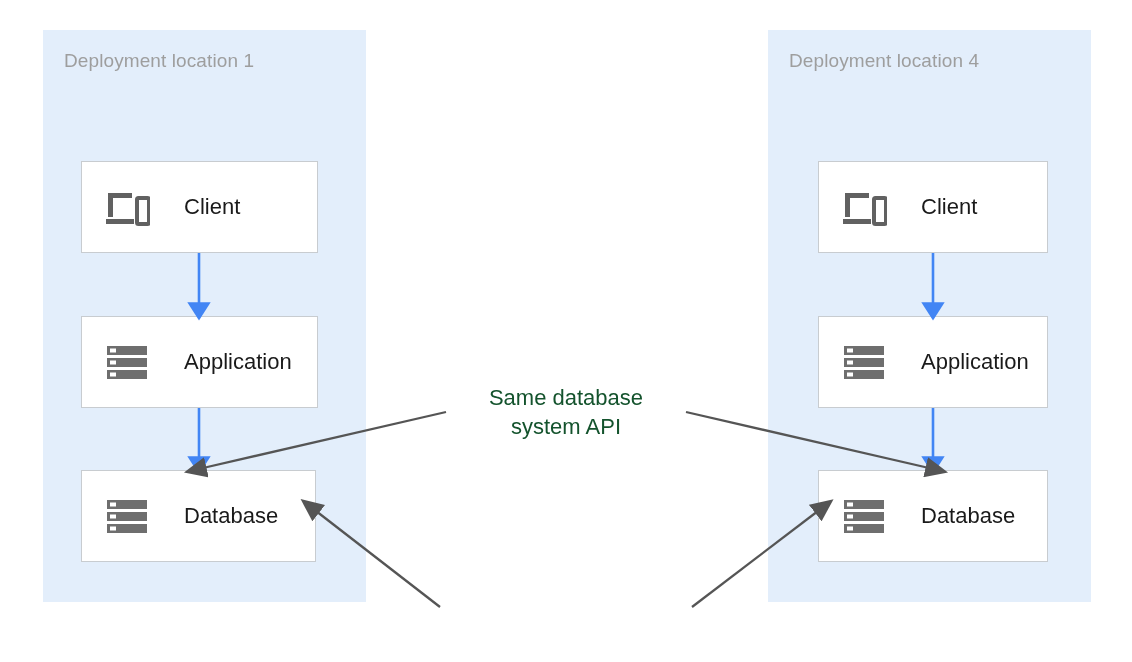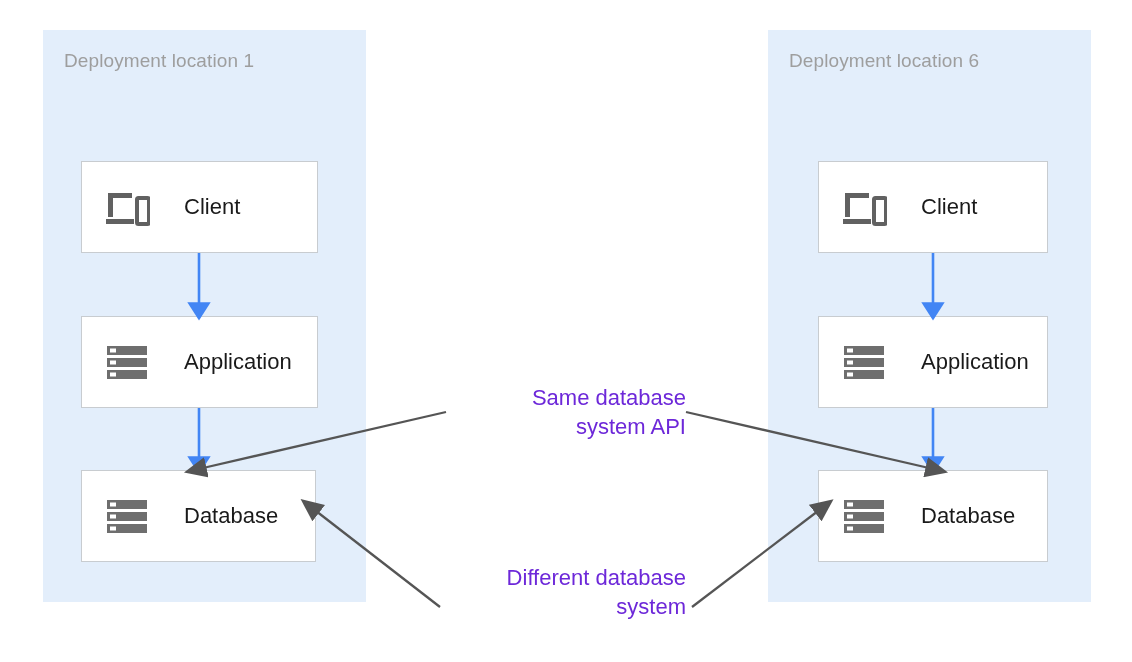--- a/index.html
+++ b/index.html
@@ -61,37 +61,37 @@
     left: 0; top: 0;
     width: 1132px;
     height: 662px;
     pointer-events: none;
   }
 
   
   .annotation {
     position: absolute;
     font-size: 22px;
-    color: #6d28d9;
-    text-align: right;
+    color: #14532d;
+    text-align: center;
     line-height: 29px;
     white-space: pre-line;
   }
 </style>
 </head>
 <body>
 
 <div id="canvas">
 
   <div class="zone" style="left:43px; top:30px; width:323px; height:572px;">
     <div class="zone-label">Deployment location 1</div>
   </div>
 
   <div class="zone" style="left:768px; top:30px; width:323px; height:572px;">
-    <div class="zone-label">Deployment location 6</div>
+    <div class="zone-label">Deployment location 4</div>
   </div>
 
   <div class="node" style="left:81px; top:161px; width:237px; height:92px;">
     <span class="node-icon">
       <svg viewBox="0 0 46 40" width="46" height="40" aria-hidden="true">
         <path d="M4 6 h24 v5 H9 v19 H4 Z" fill="#616161"></path>
         <rect x="2" y="32" width="28" height="5" fill="#616161"></rect>
         <rect x="33" y="11" width="12" height="26" rx="1.5" fill="none" stroke="#616161" stroke-width="4"></rect>
       </svg>
     </span>
@@ -184,16 +184,14 @@
     <line x1="446" y1="412" x2="203" y2="468" stroke="#555555" stroke-width="2.3" marker-end="url(#grayHead)"></line>
     <line x1="686" y1="412" x2="929" y2="468" stroke="#555555" stroke-width="2.3" marker-end="url(#grayHead)"></line>
 
     <line x1="440" y1="607" x2="316" y2="511" stroke="#555555" stroke-width="2.3" marker-end="url(#grayHead)"></line>
     <line x1="692" y1="607" x2="818" y2="511" stroke="#555555" stroke-width="2.3" marker-end="url(#grayHead)"></line>
   </svg>
 
   <div class="annotation" style="left:446px; top:383px; width:240px;">Same database
 system API</div>
 
-  <div class="annotation" style="left:446px; top:563px; width:240px;">Different database
-system</div>
 
 </div>
 
 </body></html>

